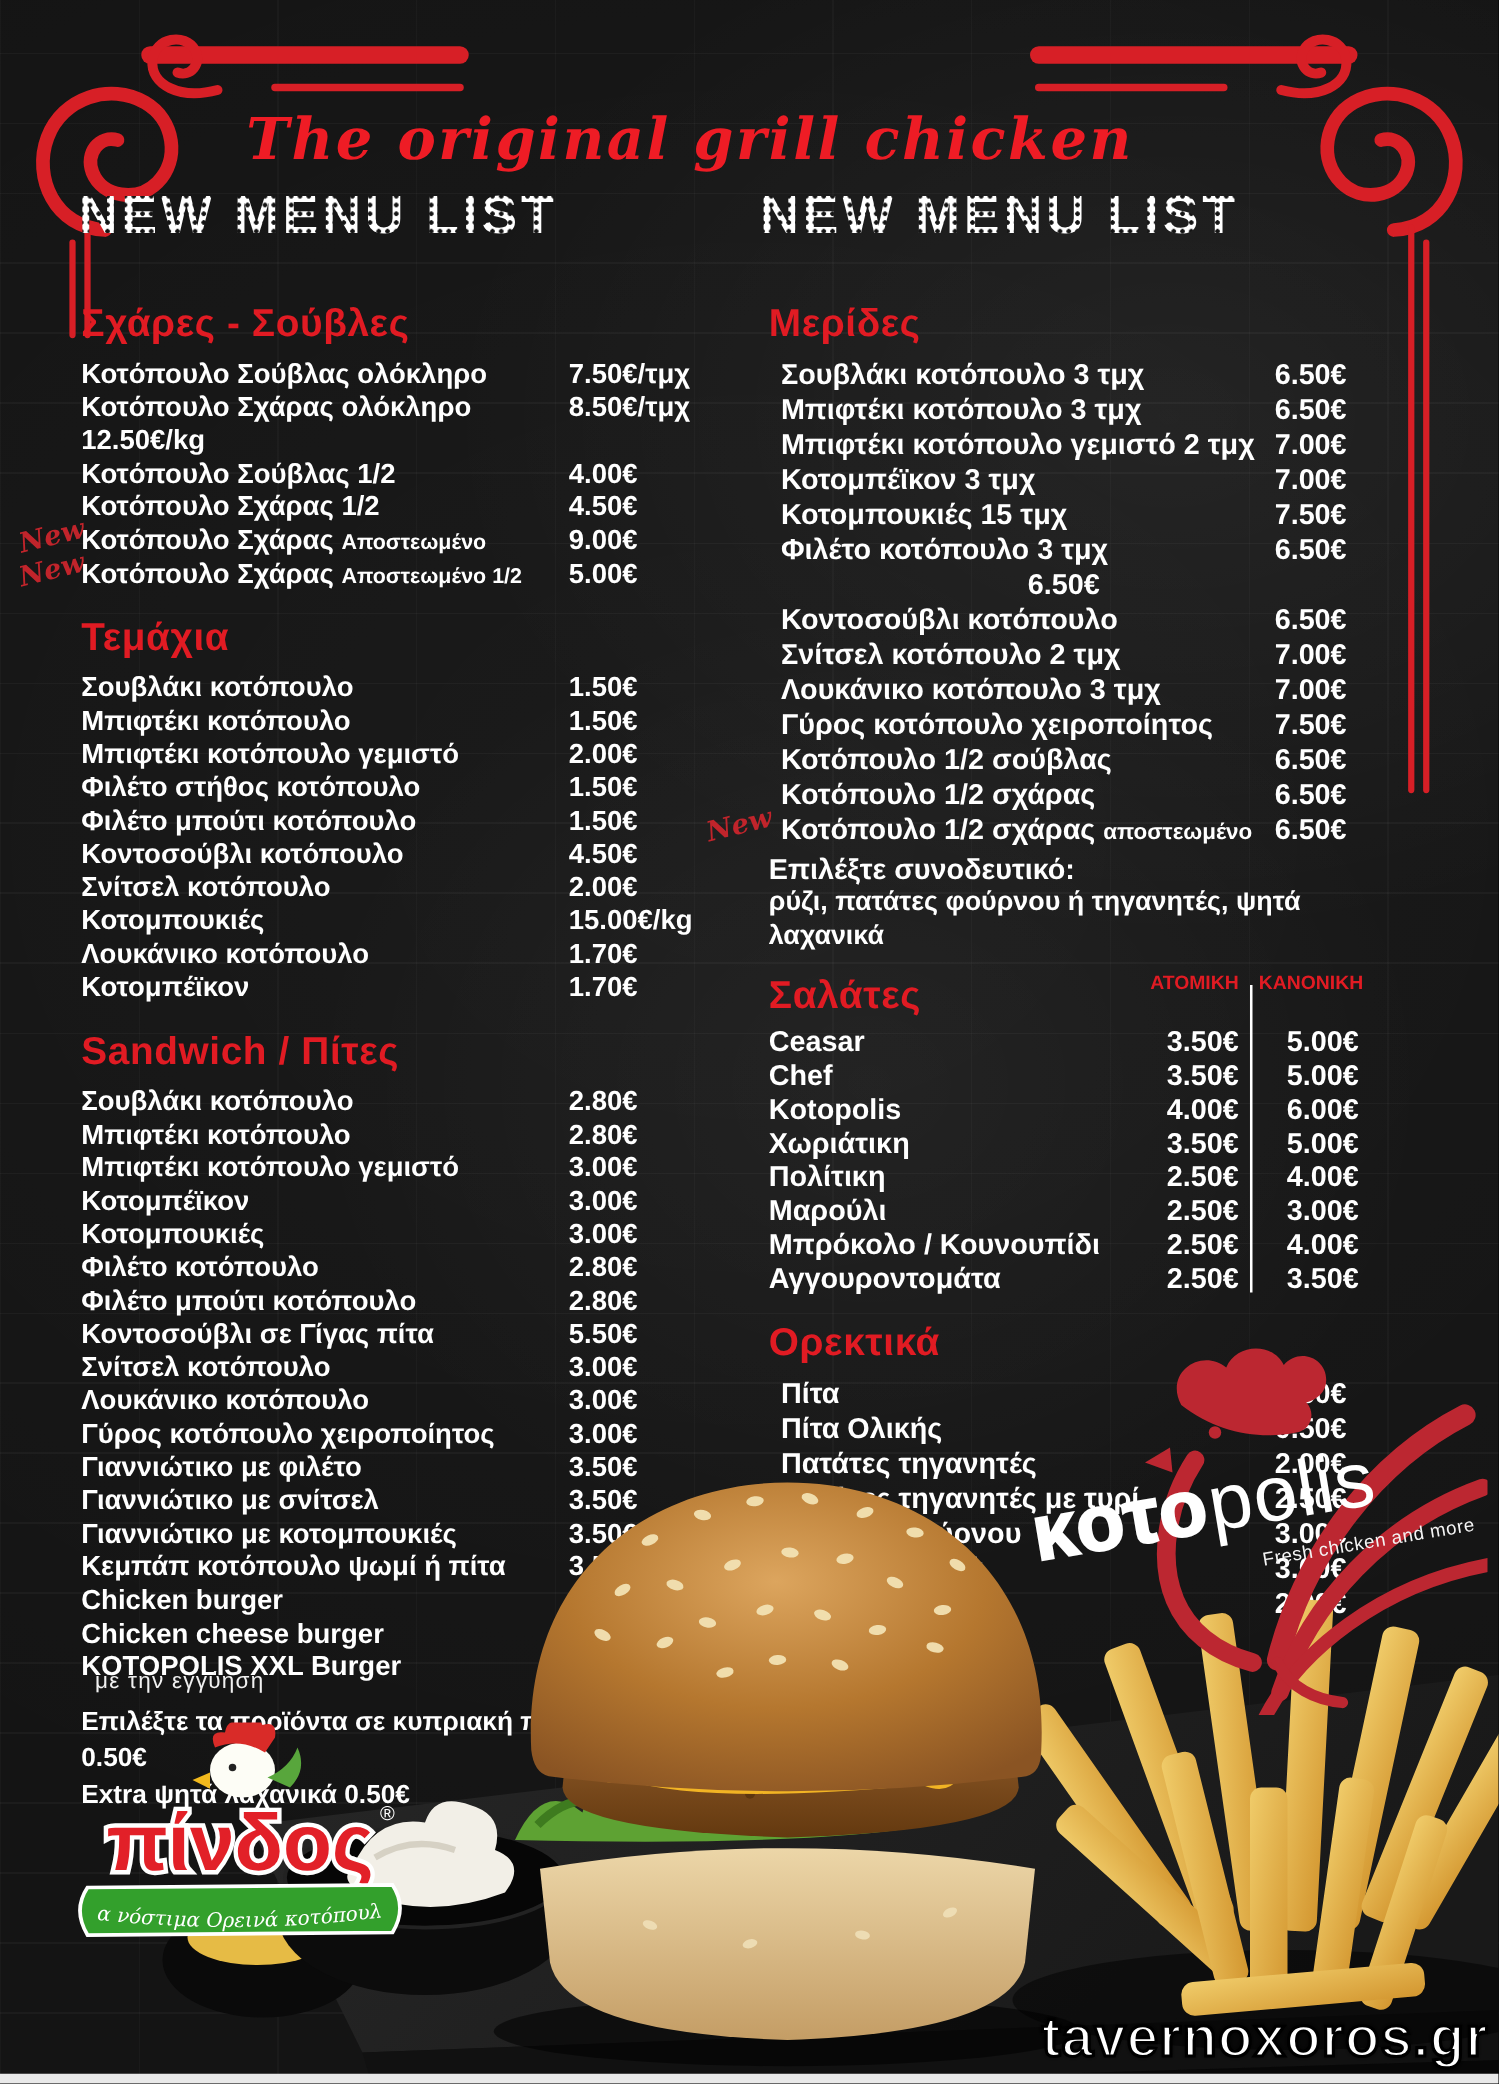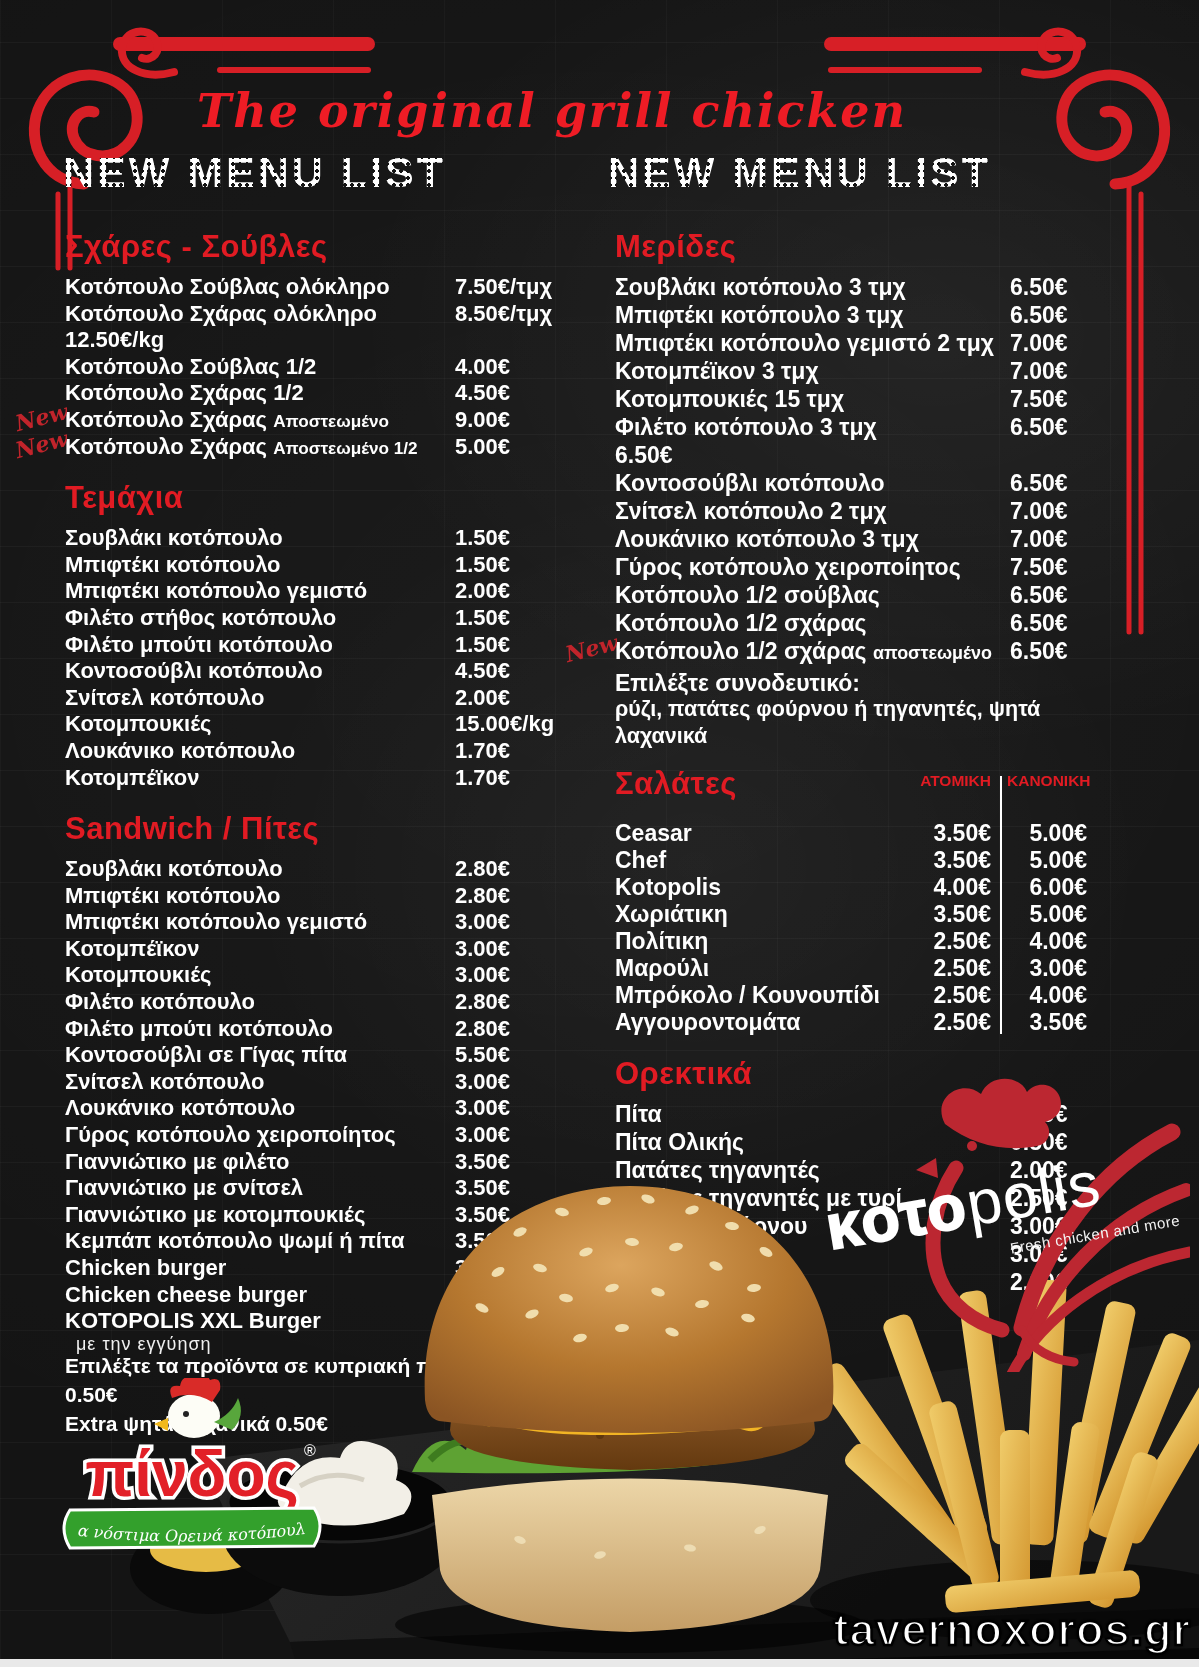--- a/index.html
+++ b/index.html
@@ -37,39 +37,39 @@
     background-size:7px 7px;
     -webkit-background-clip:text;background-clip:text;
     color:transparent;-webkit-text-fill-color:transparent;
   }
   .marquee.left{left:63px;}
   .marquee.right{left:608px;}
   .menu-col{position:absolute;top:225px;color:#fff;}
   .menu-col.left{left:65px;width:502px;}
   .menu-col.right{left:615px;width:472px;}
   .section-title{color:var(--red);font-size:31px;font-weight:bold;margin:20px 0 9px;letter-spacing:0.5px;}
-  .menu-col .section-title:first-child{margin-top:4px;}
+  .menu-col .section-title:first-child{margin-top:16px;}
   .menu-row{display:flex;align-items:baseline;position:relative;font-weight:bold;white-space:nowrap;}
   .menu-col.left  .menu-row{height:26.6px;font-size:22px;}
-  .menu-col.right .menu-row{height:28px;font-size:23px;}
+  .menu-col.right .menu-row{height:28px;font-size:23px;justify-content:center;}
   .menu-col.left  .item-name{flex:0 0 390px;}
   .menu-col.right .item-name{flex:0 0 395px;}
   .item-small{font-size:0.78em;}
   .item-price{white-space:nowrap;}
   .new-badge{
     position:absolute;left:-50px;top:-3px;color:var(--badge-red);
     font-family:"DejaVu Serif","Liberation Serif",serif;font-style:italic;font-weight:bold;
     font-size:22px;transform:rotate(-14deg);
   }
   .note-title{font-size:23px;font-weight:bold;margin-top:4px;line-height:26px;}
   .note-text{font-size:21.5px;font-weight:bold;line-height:27px;}
   .footnotes{margin-top:16px;}
   .footnote-line{font-size:21px;font-weight:bold;line-height:29px;}
   .salad-block{position:relative;}
-  .salad-head{display:flex;align-items:center;margin:16px 0 18px;}
+  .salad-head{display:flex;align-items:flex-start;margin:16px 0 6px;}
   .salad-title{color:var(--red);font-size:31px;font-weight:bold;flex:0 0 298px;letter-spacing:0.5px;}
   .salad-col-label{width:78px;text-align:right;color:var(--red);font-size:15.5px;font-weight:bold;padding-bottom:7px;}
   .salad-col-label.c2{margin-left:16px;width:80px;}
   .salad-row{display:flex;align-items:baseline;height:27px;font-size:23px;font-weight:bold;white-space:nowrap;}
   .salad-name{flex:0 0 298px;}
   .salad-p1{width:78px;text-align:right;}
   .salad-p2{width:80px;margin-left:16px;text-align:right;}
   .salad-divider{position:absolute;left:385px;top:10px;bottom:2px;width:2px;background:#fff;}
   .photo{position:absolute;left:0;top:1100px;}
   .rooster{position:absolute;left:760px;top:1072px;}

